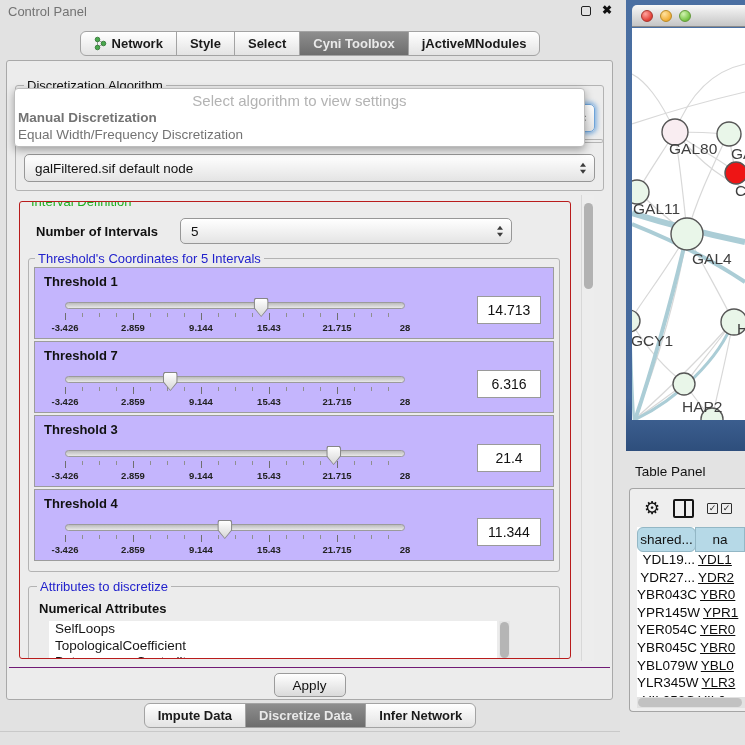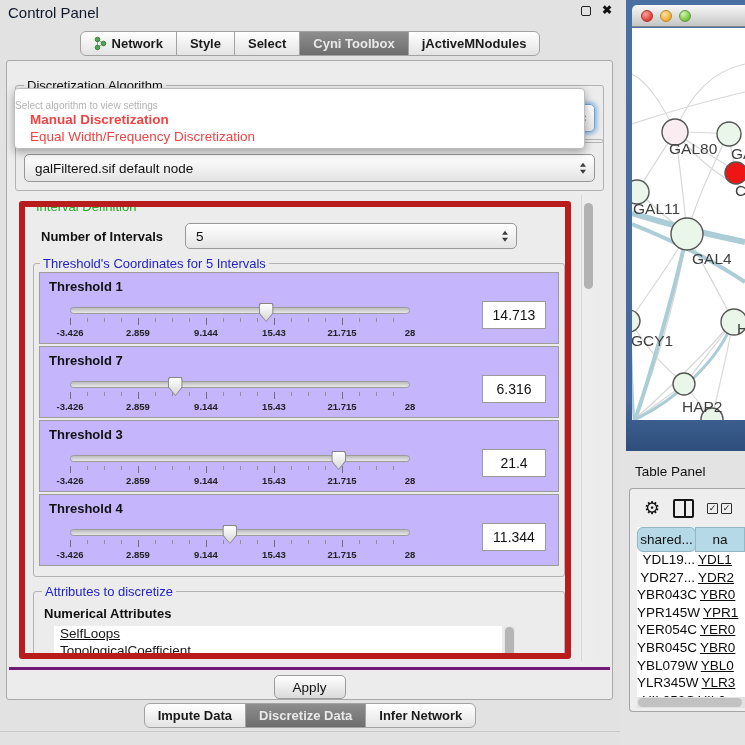--- a/index.html
+++ b/index.html
@@ -2,21 +2,21 @@
 <html><head>
 <meta charset="utf-8">
 <style>
   * { margin:0; padding:0; box-sizing:border-box; }
   body { font-family:"Liberation Sans",sans-serif; background:#e4e4e4; }
   .app { position:relative; width:745px; height:745px; background:#e2e2e2; overflow:hidden; }
 
   
   .left { position:absolute; left:0; top:0; width:620px; height:745px; background:#e2e2e2; }
   .titlebar { position:absolute; left:0; top:0; width:620px; height:22px; }
-  .titlebar .t { position:absolute; left:8px; top:4px; font-size:15px; color:#0f172a; }
+  .titlebar .t { position:absolute; left:8px; top:4px; font-size:13px; color:#737373; }
   .float-ic { position:absolute; right:29px; top:6px; width:10px; height:10px; border:1.6px solid #222; border-radius:2px; }
   .close-ic { position:absolute; right:8px; top:3px; font-size:12px; font-weight:bold; color:#111; }
 
   .seg-row { position:absolute; left:0; top:31px; width:620px; display:flex; justify-content:center; }
   .seg { display:flex; align-items:center; gap:5px; padding:4px 13px; font-size:13px; font-weight:bold; color:#1a1a1a;
          background:linear-gradient(#ffffff,#e3e3e3); border:1px solid #a3a3a3; margin-left:-1px; height:25px; }
   .seg:first-child { border-radius:6px 0 0 6px; margin-left:0; }
   .seg:last-child { border-radius:0 6px 6px 0; }
   .seg.sel { background:linear-gradient(#8e8e8e,#6d6d6d); color:#e9e9e9; }
 
@@ -32,32 +32,32 @@
            font-size:13.5px; color:#111; display:flex; align-items:center; padding-left:10px; }
   .combo.focus { border:1px solid #6ea3d8; box-shadow:0 0 4px 2px rgba(100,160,220,.75); }
   .algo-combo { left:8px; right:8px; top:18px; height:28px; }
   .arrows { position:absolute; right:8px; top:50%; transform:translateY(-50%); }
   .arrows i { display:block; width:0; height:0; border-left:3.5px solid transparent; border-right:3.5px solid transparent; }
   .arrows .up { border-bottom:4.5px solid #3c3c3c; margin-bottom:2.5px; }
   .arrows .dn { border-top:4.5px solid #3c3c3c; }
 
   .popup { position:absolute; left:14px; top:88px; width:571px; z-index:6; background:#fff; border:1px solid #bdbdbd;
            border-radius:4px; box-shadow:0 3px 9px rgba(0,0,0,.33); padding-bottom:3px; }
-  .popup .hint { color:#b3b3b3; font-size:10px; padding:11px 0 0; }
-  .popup .opt { font-size:13.5px; color:#ef4444; padding:1px 15px; }
+  .popup .hint { text-align:center; color:#b3b3b3; font-size:15px; padding:3px 0 0; }
+  .popup .opt { font-size:13.5px; color:#737373; padding:1px 3px; }
   .popup .opt.bold { font-weight:bold; }
 
   .td-group { left:8px; top:78px; width:589px; height:52px; }
   .td-combo { left:8px; right:8px; top:14px; height:28px; }
 
   .scrollwrap { position:absolute; left:4px; top:132px; width:586px; height:470px; }
   .vscroll { position:absolute; left:572px; top:134px; width:13px; height:466px; background:#ededed; border-left:1px solid #d8d8d8; }
   .vscroll .thumb { position:absolute; left:2px; top:8px; width:9px; height:86px; background:#b2b2b2; border-radius:5px; }
 
-  .interval-group { position:absolute; left:8px; top:8px; width:552px; height:458px; border:6px solid #b91c1c; border-radius:3px; overflow:hidden; }
+  .interval-group { position:absolute; left:8px; top:8px; width:552px; height:458px; border:1px solid #b91c1c; border-radius:3px; overflow:hidden; }
   .ni-label { position:absolute; left:16px; top:22px; font-size:13px; font-weight:bold; color:#111; }
   .ni-spin { left:160px; top:16px; width:332px; height:26px; }
   .thr-group { position:absolute; left:8px; top:56px; width:532px; height:314px; border:1px solid #b3b3b3; border-radius:3px; }
   .thr-label-host { position:absolute; top:-8px; left:6px; background:#ececec; padding:0 3px; font-size:13px; color:#2222cc; }
 
   .thr-list { position:absolute; left:5px; top:8px; right:5px; }
   .thr-panel { position:relative; height:72px; margin-bottom:2px; border:1px solid #9c9c9c; background:#c4b5fd; }
   .thr-title { position:absolute; left:9px; top:6px; font-size:13px; font-weight:bold; color:#111; }
   .slider { position:absolute; left:30px; right:148px; top:30px; height:38px; }
   .track { position:absolute; left:0; right:0; top:4px; height:7px; border:1px solid #9b9b9b; border-radius:4px;
@@ -70,26 +70,26 @@
       background-image:repeating-linear-gradient(to right,#8f8f8f 0,#8f8f8f 1px,transparent 1px,transparent 5%); }
   .ticks-maj { position:absolute; left:0; right:0; top:15px; height:7px;
       background-image:repeating-linear-gradient(to right,#6f6f6f 0,#6f6f6f 1px,transparent 1px,transparent 20%); }
   .tick-labels { position:absolute; left:0; right:0; top:24px; height:12px; font-size:9.5px; font-weight:bold; color:#222; }
   .tick-labels span { position:absolute; transform:translateX(-50%); white-space:nowrap; }
   .valbox { position:absolute; right:12px; top:28px; width:64px; height:28px; background:#fff; border:1px solid #9a9a9a;
             font-size:14px; color:#111; display:flex; align-items:center; justify-content:center; }
 
   .attr-group { position:absolute; left:8px; top:384px; width:532px; height:90px; border:1px solid #b3b3b3; border-radius:3px; }
   .attr-list-label { position:absolute; left:10px; top:14px; font-size:13px; font-weight:bold; color:#111; }
-  .attr-list { position:absolute; left:20px; top:34px; width:448px; height:40px; background:#fff; overflow:hidden;text-decoration:underline; }
+  .attr-list { position:absolute; left:20px; top:34px; width:448px; height:40px; background:#fff; overflow:hidden; }
   .attr-list .item { font-size:13.5px; color:#161616; line-height:16.5px; padding-left:6px; white-space:nowrap; }
   .attr-scroll { position:absolute; left:470px; top:34px; width:11px; height:40px; background:#e6e6e6; }
   .attr-scroll .thumb { position:absolute; left:1px; top:1px; width:9px; height:36px; background:#b5b5b5; border-radius:5px; }
 
-  .apply-strip { position:absolute; left:2px; right:2px; top:606px; height:33px; border-top:3px solid #701a75; }
+  .apply-strip { position:absolute; left:2px; right:2px; top:606px; height:33px; border-top:1px solid #701a75; }
   .apply-btn { position:absolute; left:50%; top:5px; transform:translateX(-50%); width:72px; height:24px;
                background:linear-gradient(#ffffff,#dadada); border:1px solid #9b9b9b; border-radius:5px;
                font-size:13.5px; color:#111; display:flex; align-items:center; justify-content:center; }
 
   .bot-row { position:absolute; left:0; top:703px; width:620px; display:flex; justify-content:center; }
   .bottom-line { position:absolute; left:0; top:731px; width:745px; border-top:1px solid #c9c9c9; }
 
   
   .right { position:absolute; left:620px; top:0; width:125px; height:745px; background:#e3e3e3; }
   .netwin { position:absolute; left:6px; top:0; width:119px; height:451px;

